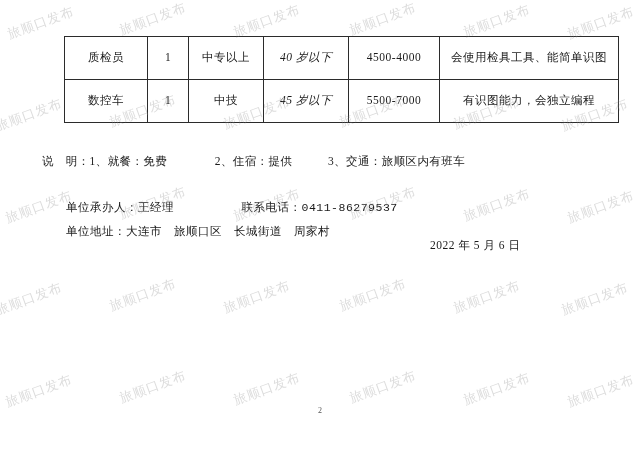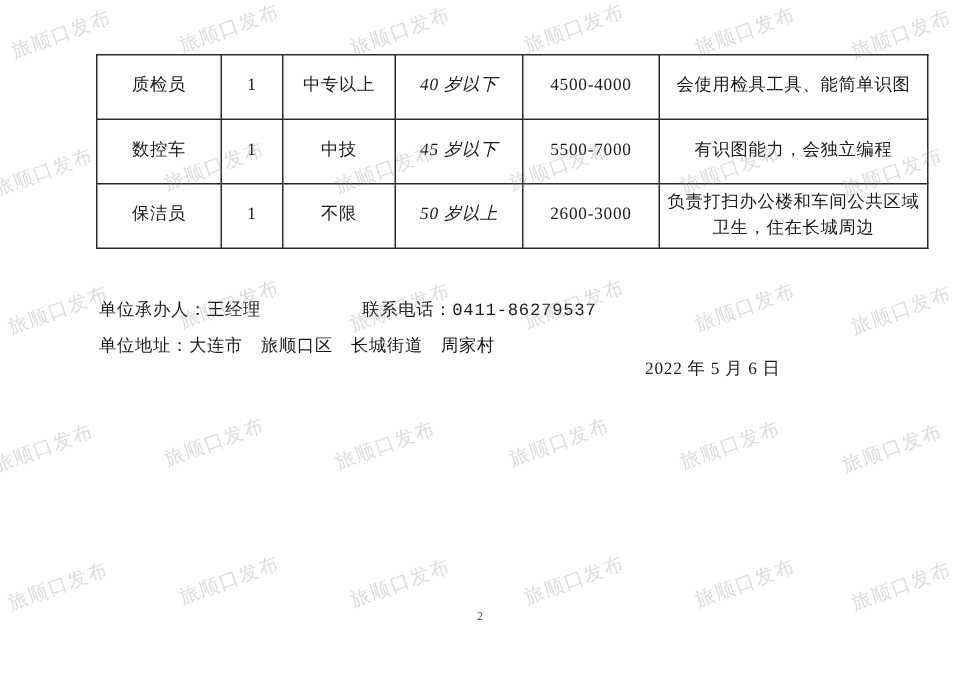--- a/index.html
+++ b/index.html
@@ -146,32 +146,25 @@
           <td class="c-req">会使用检具工具、能简单识图</td>
         </tr>
         <tr>
           <td class="c-post">数控车</td>
           <td class="c-num">1</td>
           <td class="c-edu">中技</td>
           <td class="c-age">45 岁以下</td>
           <td class="c-sal">5500-7000</td>
           <td class="c-req">有识图能力，会独立编程</td>
         </tr>
-        <tr>
-          <td class="c-post">保洁员</td>
-          <td class="c-num">1</td>
-          <td class="c-edu">不限</td>
-          <td class="c-age">50 岁以上</td>
-          <td class="c-sal">2600-3000</td>
-          <td class="c-req">负责打扫办公楼和车间公共区域卫生，住在长城周边</td>
-        </tr>
       </tbody>
     </table>
 
     <div class="notes">
+      <span class="note-line">说　明：1、就餐：免费　　　　2、住宿：提供　　　3、交通：旅顺区内有班车</span>
     </div>
 
     <div class="contact-block">
       <span class="row-flex"><span>单位承办人：王经理</span>                    <span class="right">联系电话：0411-86279537</span></span>
       <span class="row-flex"><span>单位地址：大连市　旅顺口区　长城街道　周家村</span></span>
     </div>
 
     <div class="date-line">2022 年 5 月 6 日</div>
 
   </div>

